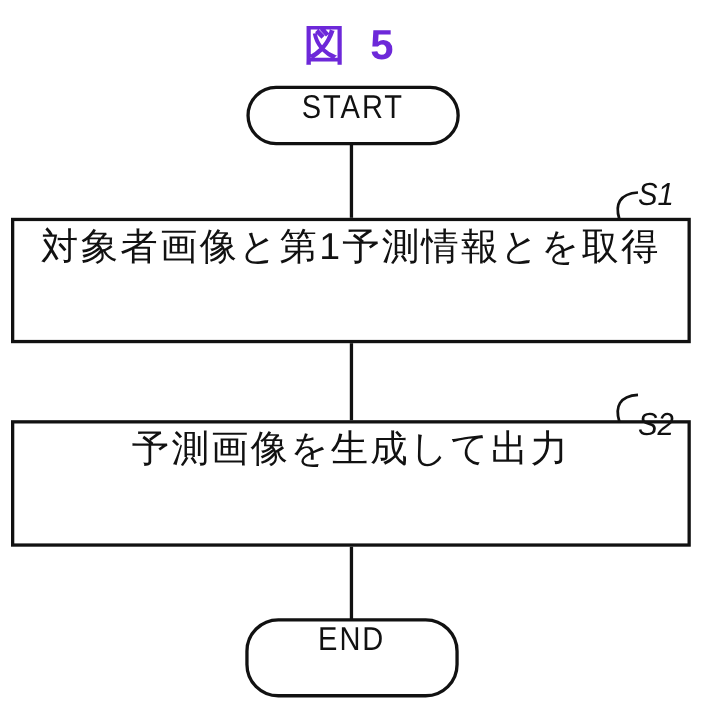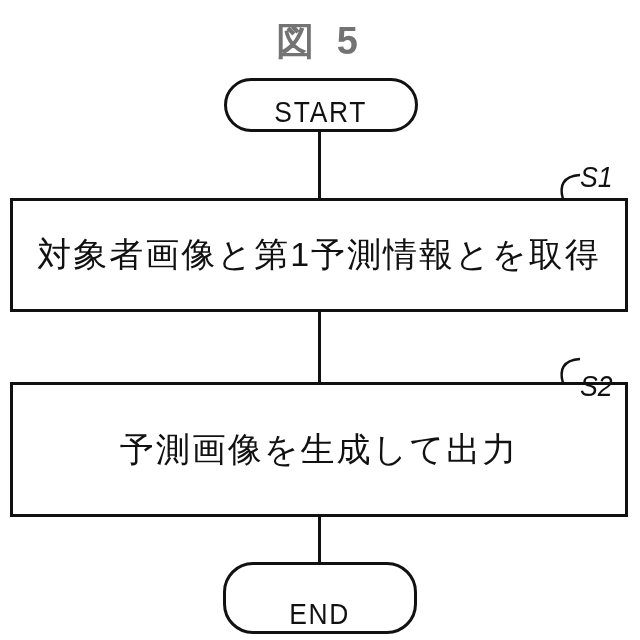--- a/index.html
+++ b/index.html
@@ -14,29 +14,29 @@
   }
   .title {
     position: absolute;
     left: 0;
     right: 0;
     top: 16px;
     text-align: center;
     font-size: 38px;
     font-weight: bold;
     letter-spacing: 6px;
-    color: #737373;
+    color: #6d28d9;
   }
   .terminal {
     position: absolute;
     border: 3px solid #111111;
     border-radius: 30px;
     background: #ffffff;
     display: flex;
-    align-items: flex-end;
+    align-items: flex-start;
     justify-content: center;
     box-sizing: border-box;
     z-index: 2;
   }
   .start { left: 224px; top: 78px;  width: 194px; height: 54px; }
   .end   { left: 223px; top: 562px; width: 194px; height: 72px; }
   .latin {
     font-size: 30px;
     letter-spacing: 2px;
     transform: scaleX(0.88);
@@ -55,26 +55,26 @@
   .c2 { top: 310px; height: 74px; }
   .c3 { top: 495px; height: 69px; }
   .process {
     position: absolute;
     left: 10px;
     width: 618px;
     border: 3px solid #111111;
     background: #ffffff;
     box-sizing: border-box;
     display: flex;
-    align-items: center;
+    align-items: flex-start;
     justify-content: center;
     z-index: 2;
   }
   .p1 { top: 198px; height: 114px; }
-  .p2 { top: 382px; height: 135px; }
+  .p2 { top: 382px; height: 115px; }
   .process .jp {
     font-size: 34px;
     letter-spacing: 2px;
     white-space: nowrap;
     color: #111111;
   }
   .step-label {
     position: absolute;
     z-index: 3;
     font-style: italic;

